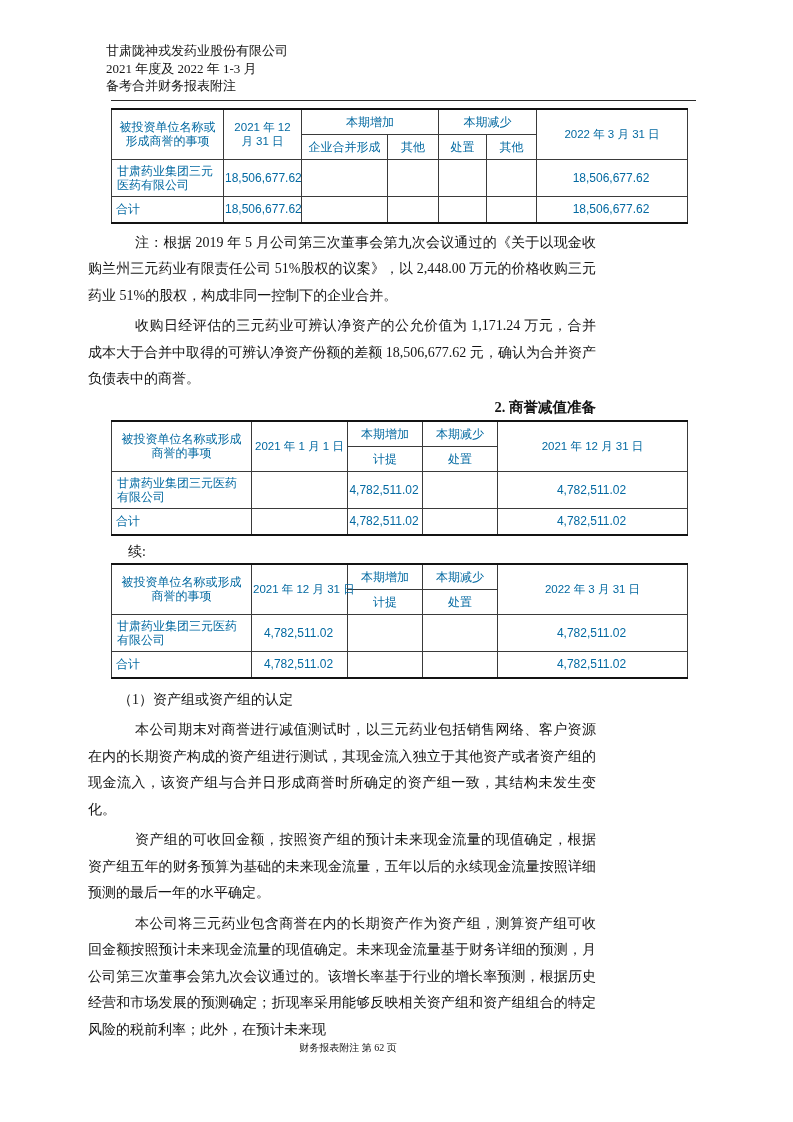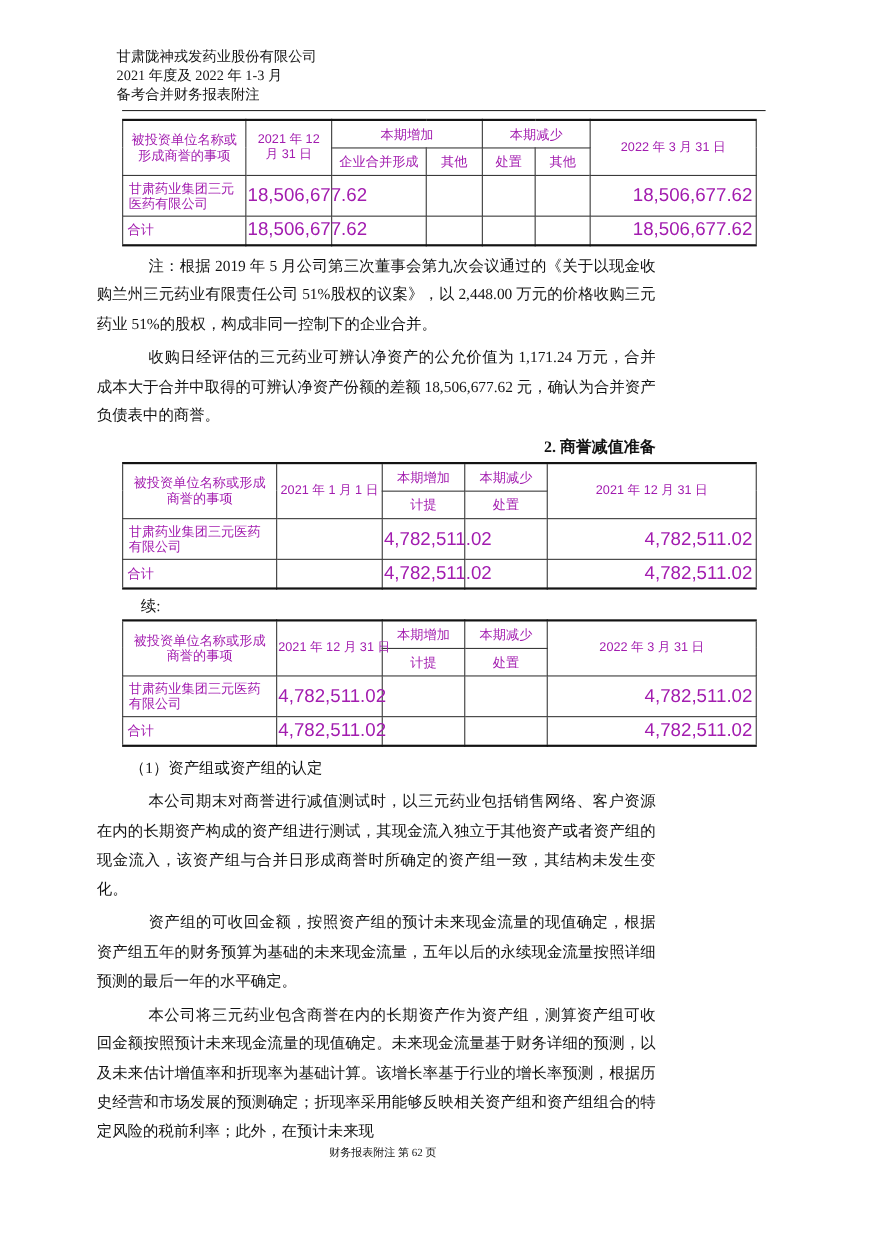--- a/index.html
+++ b/index.html
@@ -10,30 +10,30 @@
   }
   
   .hdr { margin:42px 60px 0 106px; font-size:13px; line-height:17.5px; color:#151515; }
   .rule { margin:5px 0 0 111px; width:597px; border-top:1.8px solid #2a2a2a; height:0; }
 
   
   table.fin {
     border-collapse:collapse; table-layout:fixed;
     margin-left:111px; width:576px;
     font-family:"Liberation Sans","DejaVu Sans",sans-serif;
-    font-size:12px; line-height:14px; color:#a21caf;
+    font-size:12px; line-height:14px; color:#0369a1;
     border-top:2.5px solid #131313; border-bottom:2.5px solid #131313;
   }
   table.fin th, table.fin td {
     border:1px solid #3a3a3a; font-weight:normal;
     padding:2px 4px; vertical-align:middle; word-break:break-all;
   }
   table.fin th { text-align:center; height:20px; }
   table.fin td.entity { text-align:left; padding-left:5px; }
-  table.fin td.num { text-align:right; font-size:17px; padding:2px 3px 2px 1px; white-space:nowrap;margin-left:12px; }
+  table.fin td.num { text-align:center; font-size:12px; padding:2px 3px 2px 1px; white-space:nowrap;margin-left:12px; }
   table.fin td.total { text-align:left; }
   table.fin .date { font-size:11.5px; }
   table.fin .nowrap { white-space:nowrap; padding-left:1px; padding-right:1px; }
   table.fin tr.row-total td { height:21px; }
   table.fin tr.row-data td { height:32px; }
   .t1 { margin-top:7px; }
   .t2 { margin-top:2px; }
   .t3 { margin-top:2px; }
 
   
@@ -190,20 +190,20 @@
         <td class="num"></td>
         <td class="num">4,782,511.02</td>
       </tr>
     </tbody>
   </table>
 
   <div class="bodytext">
     <p class="sub-heading">（1）资产组或资产组的认定</p>
     <p class="para">本公司期末对商誉进行减值测试时，以三元药业包括销售网络、客户资源在内的长期资产构成的资产组进行测试，其现金流入独立于其他资产或者资产组的现金流入，该资产组与合并日形成商誉时所确定的资产组一致，其结构未发生变化。</p>
     <p class="para">资产组的可收回金额，按照资产组的预计未来现金流量的现值确定，根据资产组五年的财务预算为基础的未来现金流量，五年以后的永续现金流量按照详细预测的最后一年的水平确定。</p>
-    <p class="para">本公司将三元药业包含商誉在内的长期资产作为资产组，测算资产组可收回金额按照预计未来现金流量的现值确定。未来现金流量基于财务详细的预测，以及未来估计增值率和折现率为基础计算。该增长率基于行业的增长率预测，根据历史经营和市场发展的预测确定；折现率采用能够反映相关资产组和资产组组合的特定风险的税前利率；此外，在预计未来现</p>
+    <p class="para">本公司将三元药业包含商誉在内的长期资产作为资产组，测算资产组可收回金额按照预计未来现金流量的现值确定。未来现金流量基于财务详细的预测，月公司第三次董事会第九次会议通过的。该增长率基于行业的增长率预测，根据历史经营和市场发展的预测确定；折现率采用能够反映相关资产组和资产组组合的特定风险的税前利率；此外，在预计未来现</p>
   </div>
 
   <div class="footer">
     <span>财务报表附注 第 62 页</span>
   </div>
 
 </div>
 
 </body></html>

